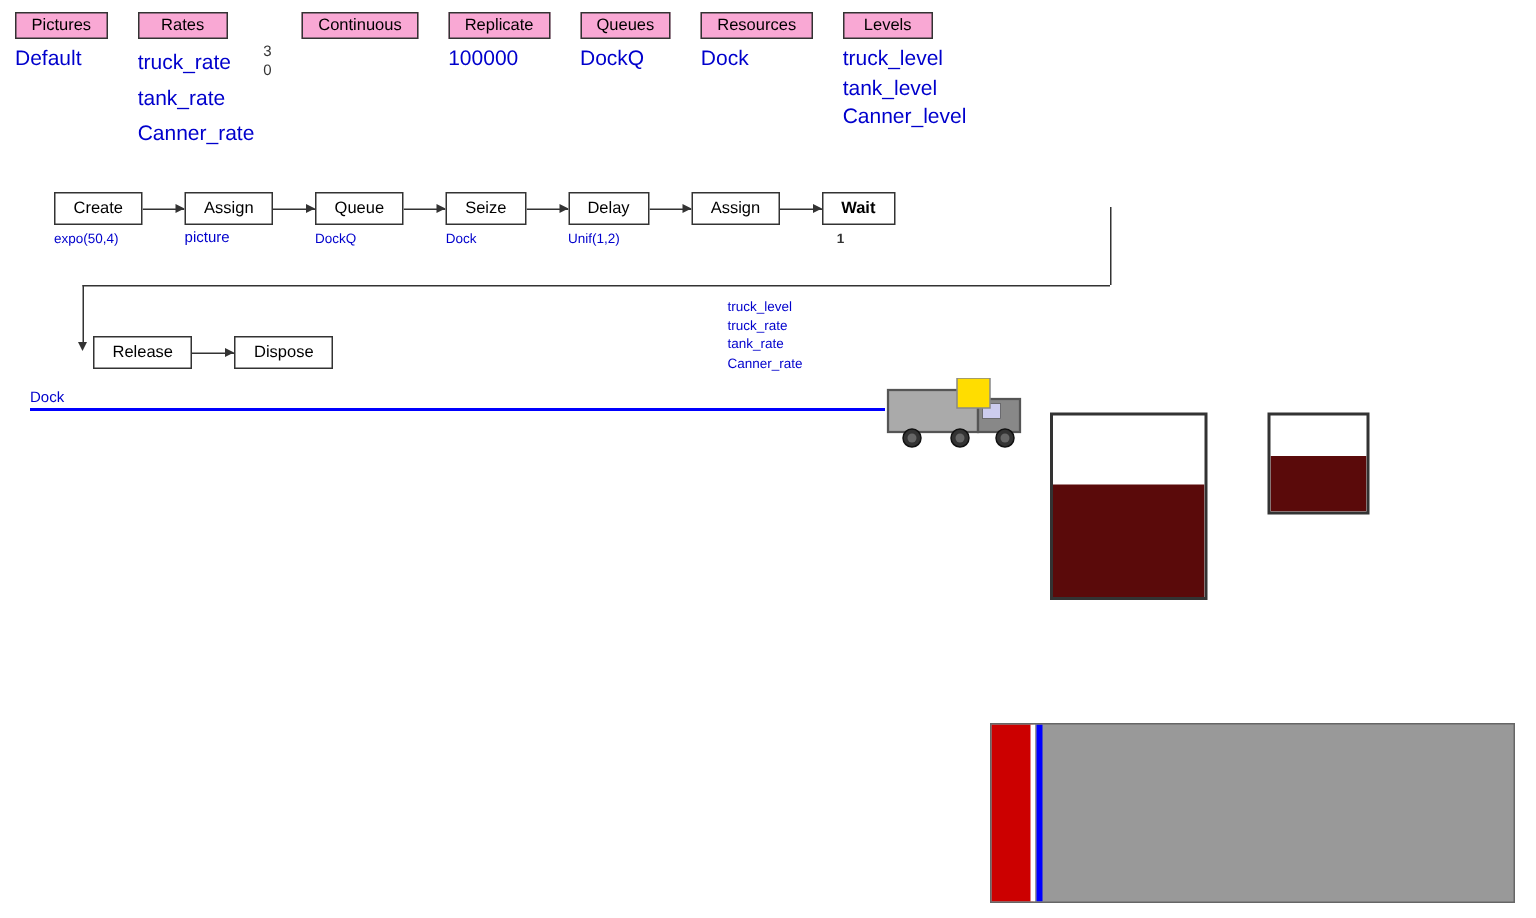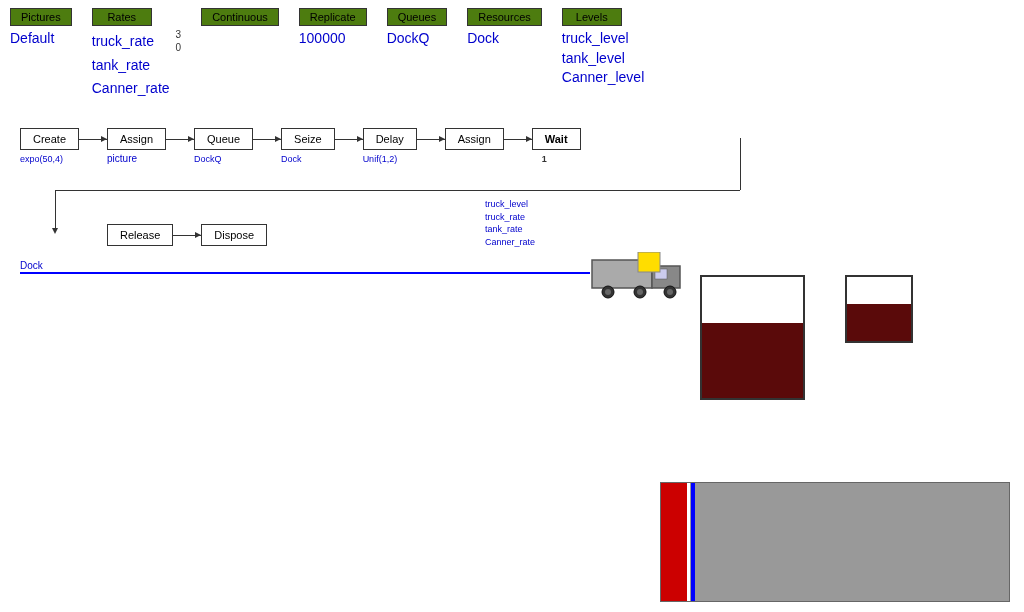--- a/index.html
+++ b/index.html
@@ -24,21 +24,21 @@
     }
 
     .menu-group {
       display: flex;
       flex-direction: column;
       align-items: flex-start;
     }
 
     .menu-btn {
       border: 1px solid #333;
-      background: #4d7c0f;
+      background: #f9a8d4;
       padding: 2px 10px;
       font-size: 11px;
       cursor: pointer;
       white-space: nowrap;
       min-width: 60px;
       text-align: center;
     }
 
     .menu-sub {
       color: #0000cc;
@@ -227,21 +227,21 @@
       <div>truck_level</div>
       <div>tank_level</div>
       <div>Canner_level</div>
     </div>
   </div>
 
 </div>
 
 <div style="position:absolute; top:128px; left:20px; display:flex; align-items:center;">
 
-  <div style="position:relative;">
+  <div style="position:relative;margin-left:16px;">
     <div class="flow-box">Create</div>
     <div style="position:absolute; bottom:-14px; left:0; color:#0000cc; font-size:9px; white-space:nowrap;">expo(50,4)</div>
   </div>
 
   <div style="width:28px; height:1px; background:#333; position:relative; flex-shrink:0;">
     <div style="position:absolute; right:0; top:-3px; border-left:6px solid #333; border-top:3px solid transparent; border-bottom:3px solid transparent;"></div>
   </div>
 
   <div style="position:relative;">
     <div class="flow-box">Assign</div>
@@ -304,21 +304,21 @@
 <div style="position:absolute; top:138px; left:740px; width:1px; height:52px; background:#333;"></div>
 
 <div style="position:absolute; top:190px; left:55px; width:685px; height:1px; background:#333;"></div>
 
 <div style="position:absolute; top:190px; left:55px; width:1px; height:42px; background:#333;"></div>
 
 <div style="position:absolute; top:228px; left:52px; border-top:6px solid #333; border-left:3px solid transparent; border-right:3px solid transparent;"></div>
 
 <div style="position:absolute; top:224px; left:62px; display:flex; align-items:center;">
 
-  <div style="position:relative;margin-left:45px;">
+  <div style="position:relative;">
     <div class="flow-box">Release</div>
   </div>
 
   <div style="width:28px; height:1px; background:#333; position:relative; flex-shrink:0;">
     <div style="position:absolute; right:0; top:-3px; border-left:6px solid #333; border-top:3px solid transparent; border-bottom:3px solid transparent;"></div>
   </div>
 
   <div style="position:relative;">
     <div class="flow-box">Dispose</div>
   </div>

